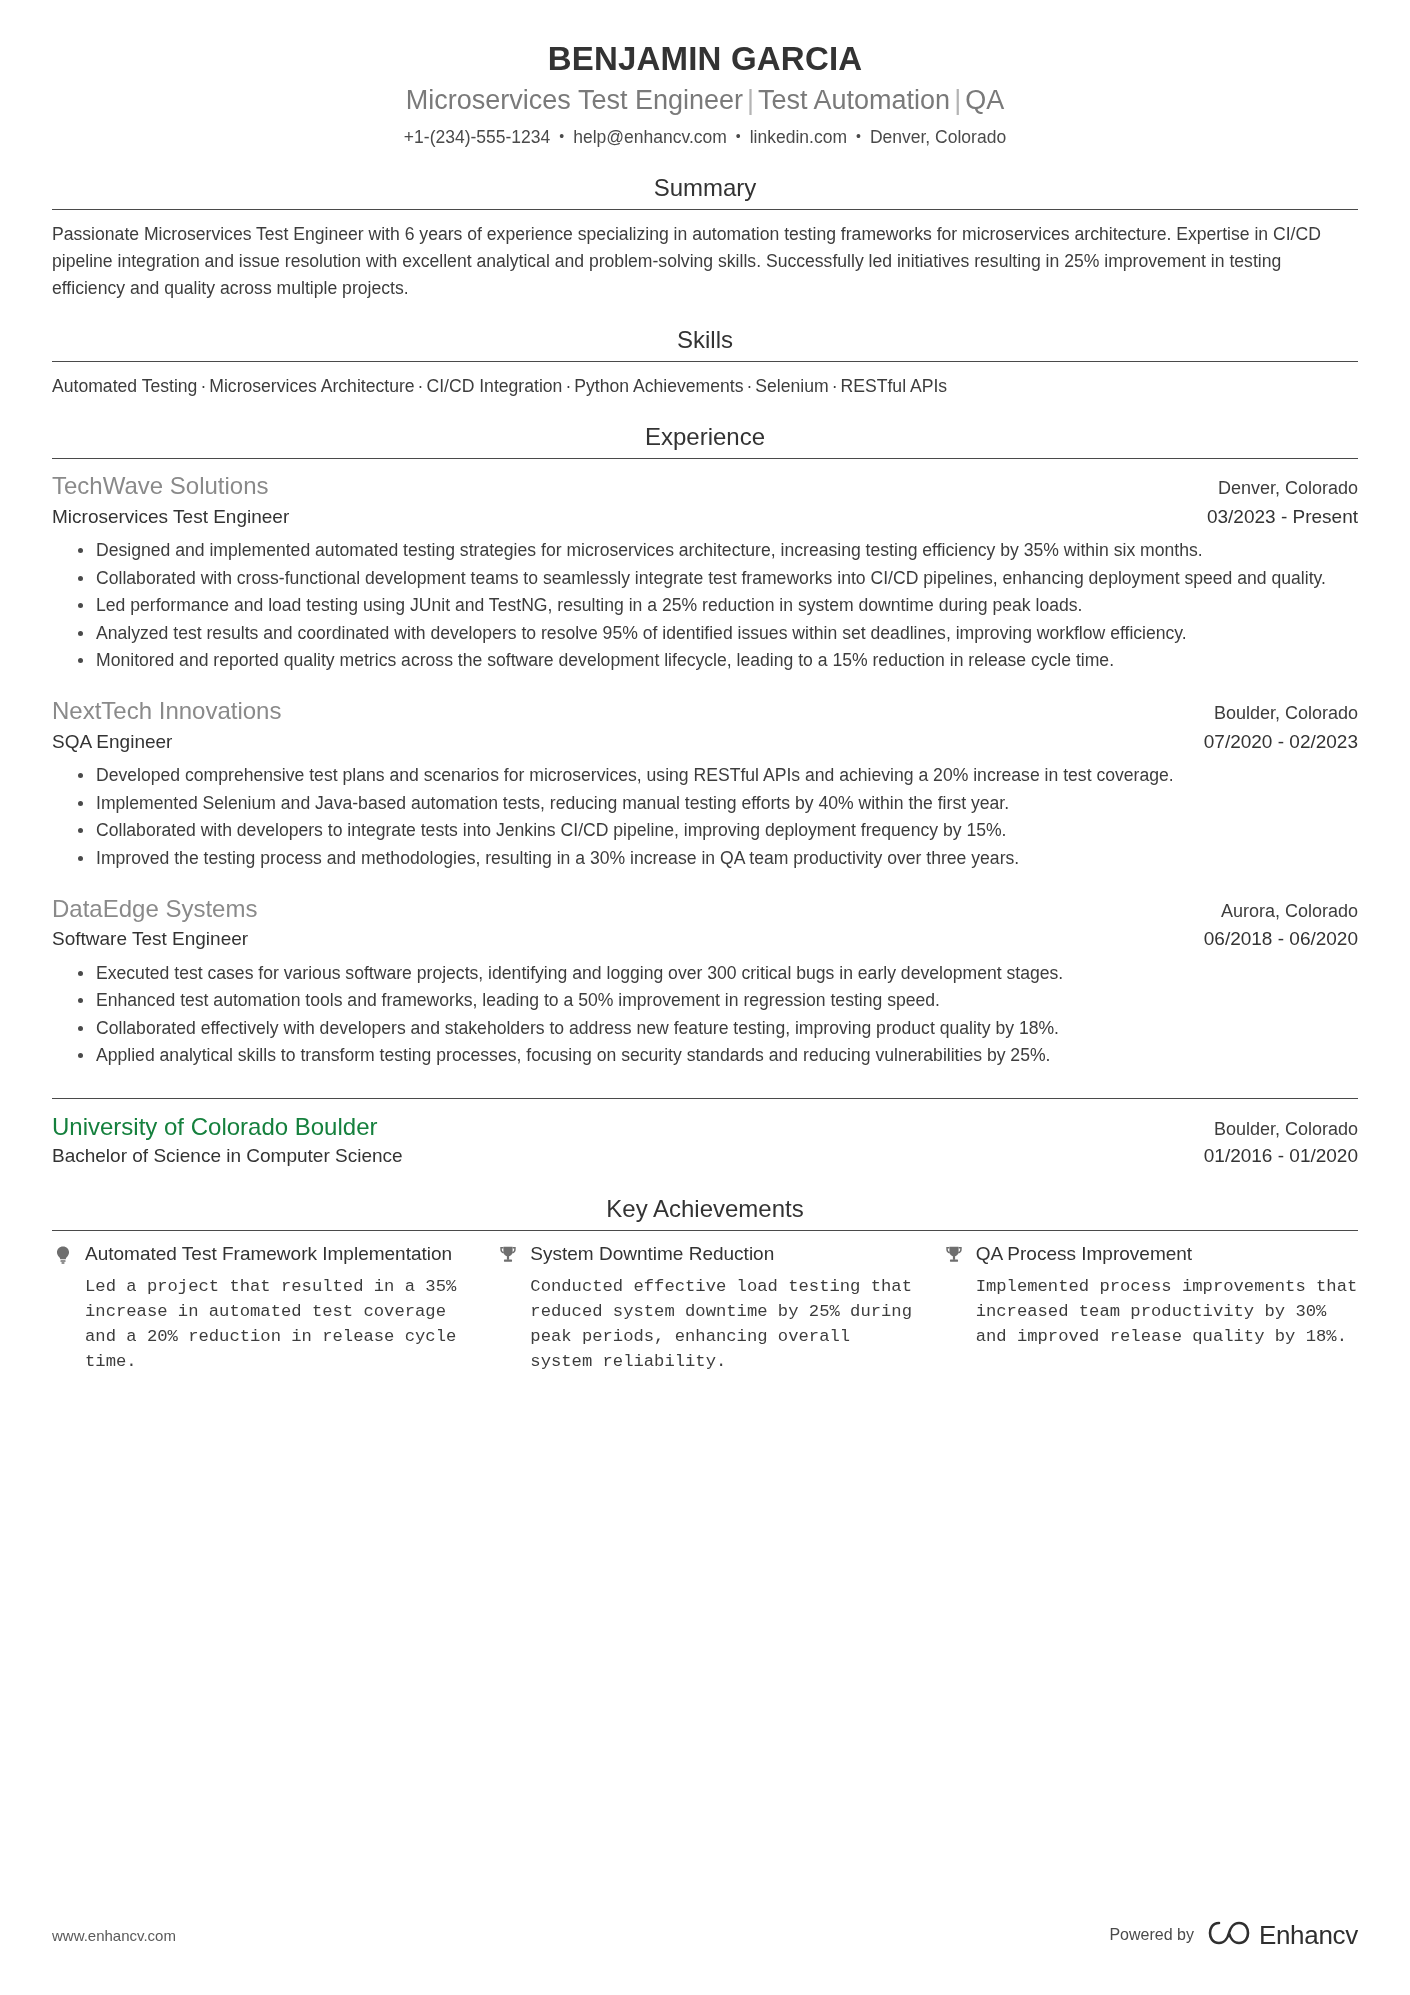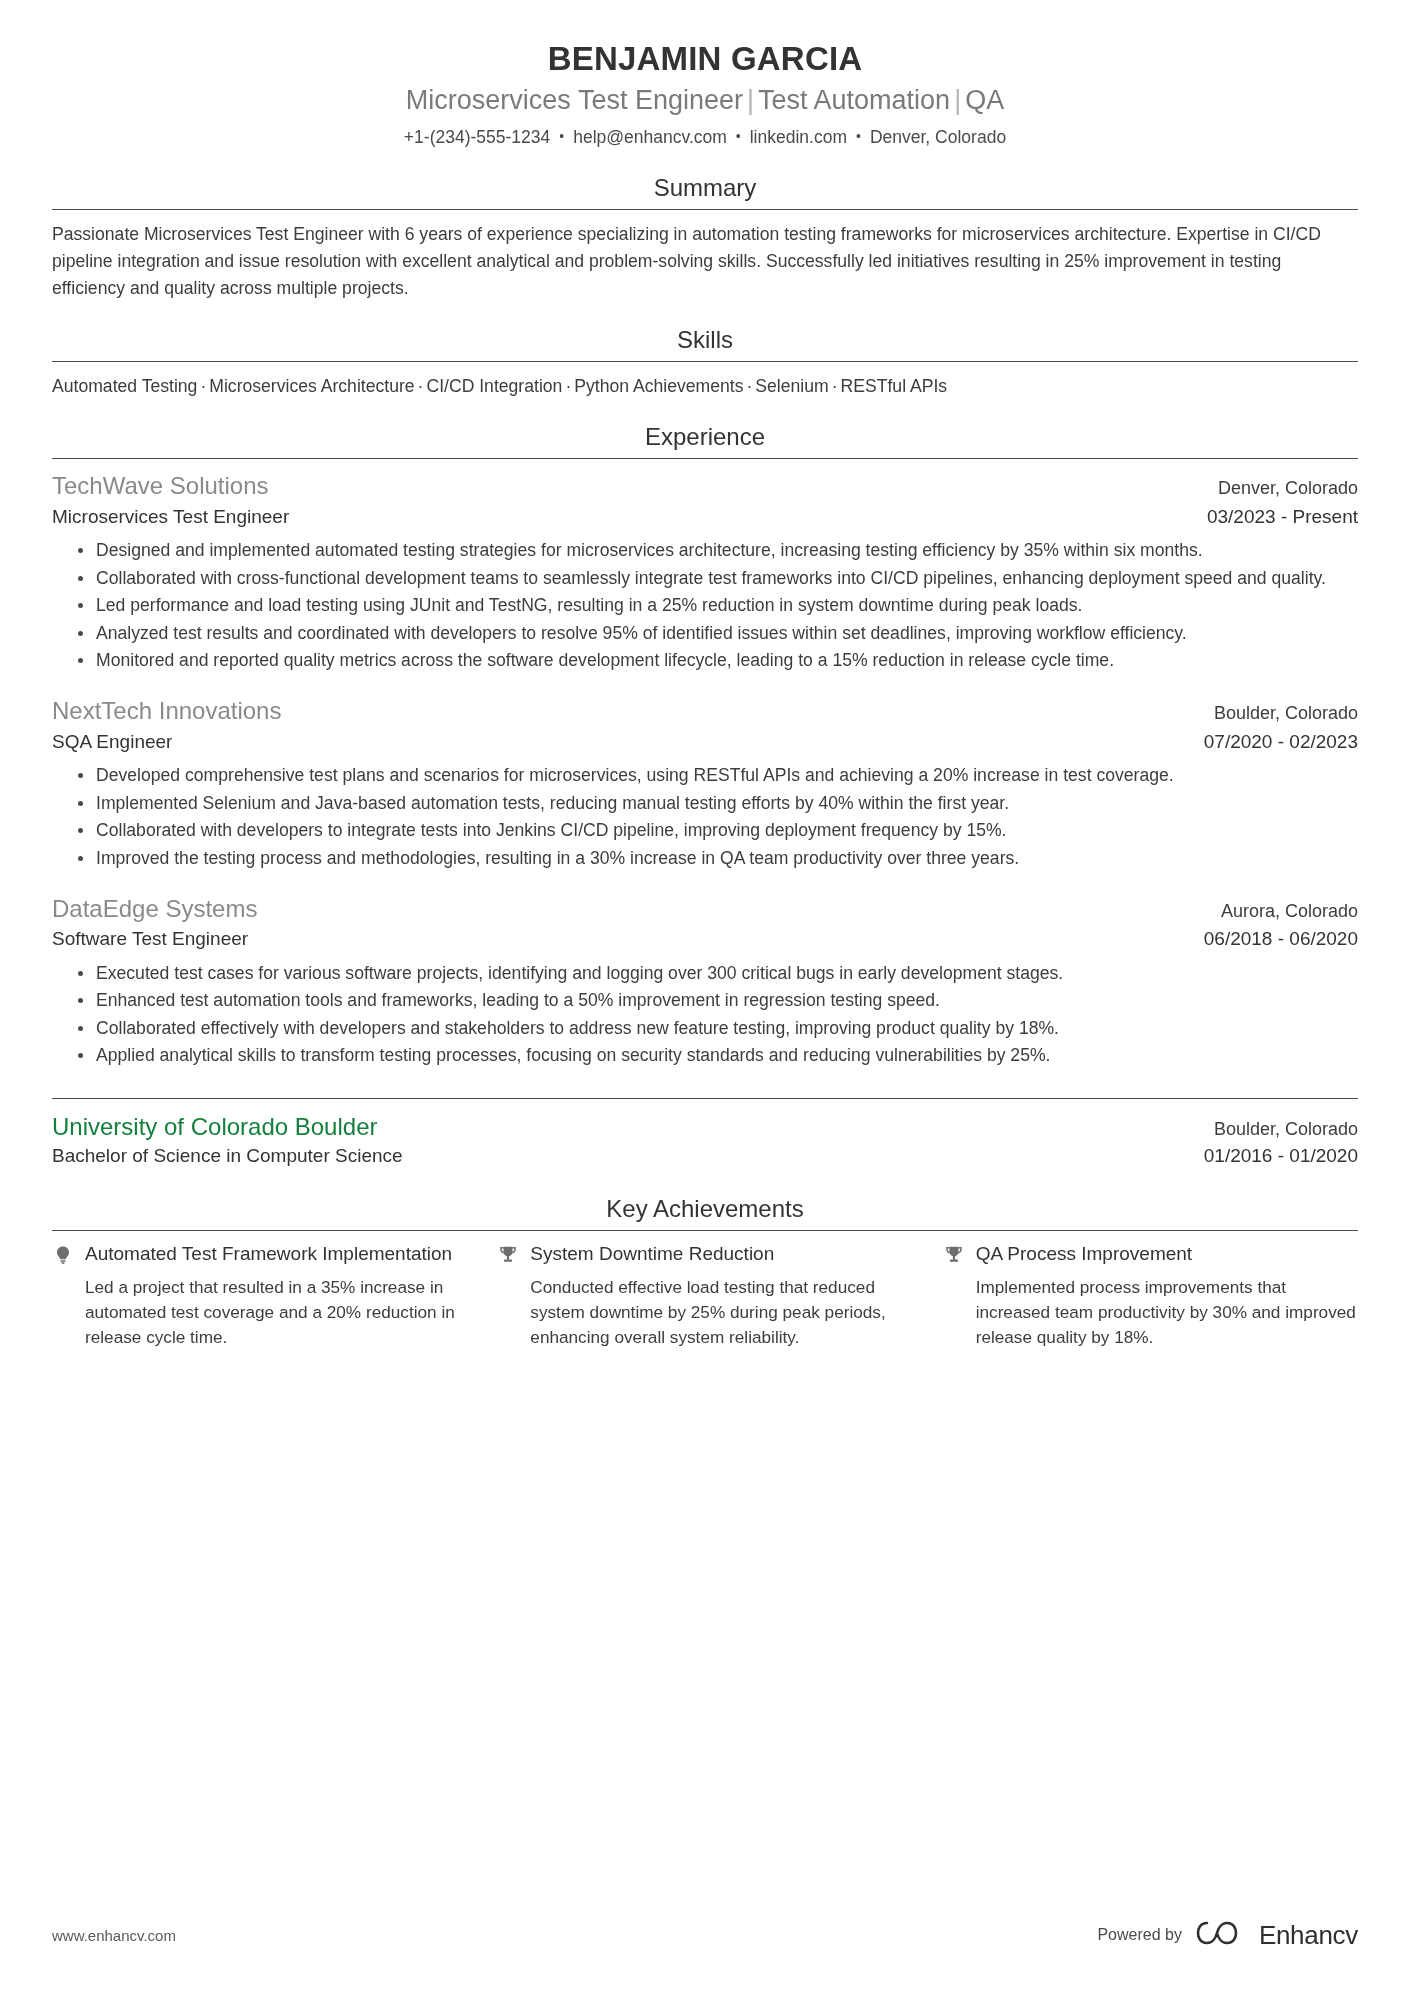--- a/index.html
+++ b/index.html
@@ -198,20 +198,21 @@
     font-size: 19px;
     color: #333;
     line-height: 1.3;
   }
   .ka-desc {
     font-size: 17.2px;
     line-height: 1.45;
     color: #3d3d3d;
     margin-top: 7px;
     margin-left: 33px;
+    font-family: Liberation Mono, monospace;
   }
 
   
   .footer {
     position: absolute;
     left: 52px;
     right: 52px;
     bottom: 44px;
     display: flex;
     align-items: center;
@@ -226,21 +227,21 @@
     align-items: center;
     gap: 14px;
   }
   .footer-powered {
     font-size: 16px;
     color: #4a4a4a;
   }
   .footer-brand {
     display: flex;
     align-items: center;
-    gap: 21px;
+    gap: 9px;
   }
   .footer-brandname {
     font-size: 26px;
     color: #2f2f2f;
     letter-spacing: -0.3px;
   }
 </style>
 </head>
 <body>
 

